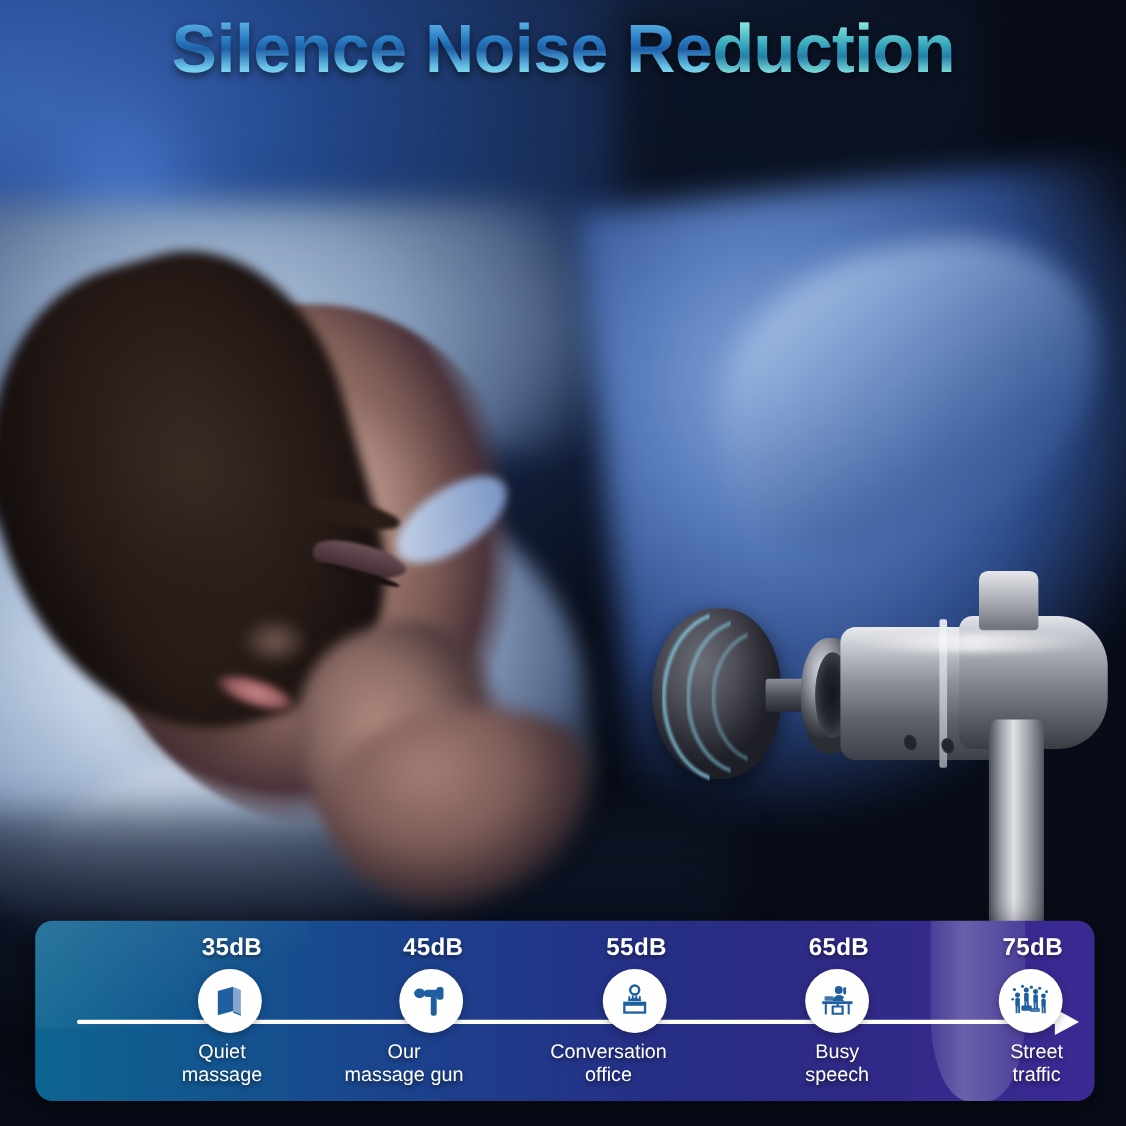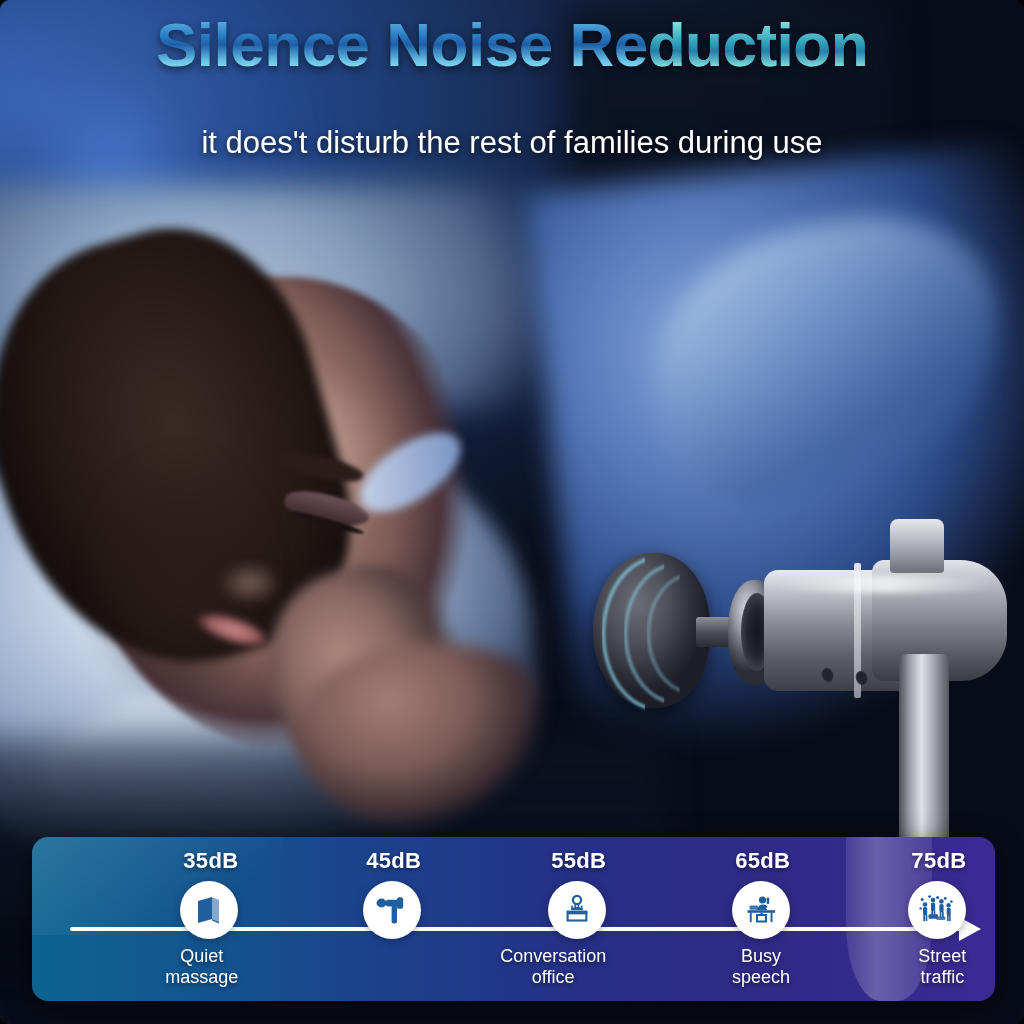--- a/index.html
+++ b/index.html
@@ -5,21 +5,20 @@
   html,body{margin:0;padding:0;background:#000;}
   body{
     font-family:"Liberation Sans", sans-serif;
     -webkit-font-smoothing:antialiased;
   }
   #stage{
     position:relative;
     width:1024px;height:1024px;
     overflow:hidden;
     background:#0f172a;
-    border-radius:10px;
   }
 
   
   .scene{position:absolute;inset:0;overflow:hidden;}
 
   
   .bg-base{
     position:absolute;inset:0;
     background:
       radial-gradient(120% 80% at 4% 10%, #3f6ec2 0%, #244a90 18%, #16284d 42%, #080c18 70%),
@@ -355,21 +354,20 @@
       <div class="gun-motorcap"></div>
       <div class="gun-handle"></div>
       <div class="gun-highlight"></div>
     </div>
   </div>
 
   <div class="header">
     <h1 class="title"><span>Silence Noise Re</span><span class="tail">duction</span></h1>
     <p class="subtitle">
       <br>
-      <span>it does't disturb the rest of families during use</span>
     </p>
   </div>
 
   <div class="scale-bar">
     <div class="bar-sheen"></div>
     <div class="bar-handle-ghost"></div>
     <div class="axis"></div>
     <div class="axis-arrow"></div>
     <div class="stops" id="stops">
         <div class="stop" style="left: 12.6%;">
@@ -387,20 +385,22 @@
         <div class="stop" style="left: 31.6%;">
           <div class="db">45dB</div>
           <div class="bubble">
             <svg width="36" height="36" viewBox="0 0 36 36" aria-hidden="true">
       <ellipse cx="7.5" cy="11" rx="5" ry="4.4" fill="#1f5fa0"></ellipse>
       <rect x="11.5" y="7.8" width="15" height="6.6" rx="3" fill="#1f5fa0"></rect>
       <rect x="22.8" y="5.2" width="6.4" height="11.6" rx="2.6" fill="#1f5fa0"></rect>
       <rect x="17.6" y="13.5" width="5.4" height="18" rx="2.2" fill="#1f5fa0"></rect>
     </svg>
           </div>
+          <div class="caption">Our
+massage gun</div>
         </div>
         <div class="stop" style="left: 50.8%;">
           <div class="db">55dB</div>
           <div class="bubble">
             <svg width="36" height="36" viewBox="0 0 36 36" aria-hidden="true">
       <circle cx="18" cy="8" r="4.1" fill="none" stroke="#1f5fa0" stroke-width="2.2"></circle>
       <path d="M12.4 16.6 q5.6-3.2 11.2 0 v1.4 h-11.2 z" fill="#1f5fa0"></path>
       <rect x="7.5" y="18.6" width="21" height="2.3" fill="#1f5fa0"></rect>
       <rect x="8.6" y="21.3" width="18.8" height="7.2" fill="none" stroke="#1f5fa0" stroke-width="2.1"></rect>
       <rect x="12.2" y="13.6" width="1.7" height="4.6" fill="#1f5fa0"></rect>

